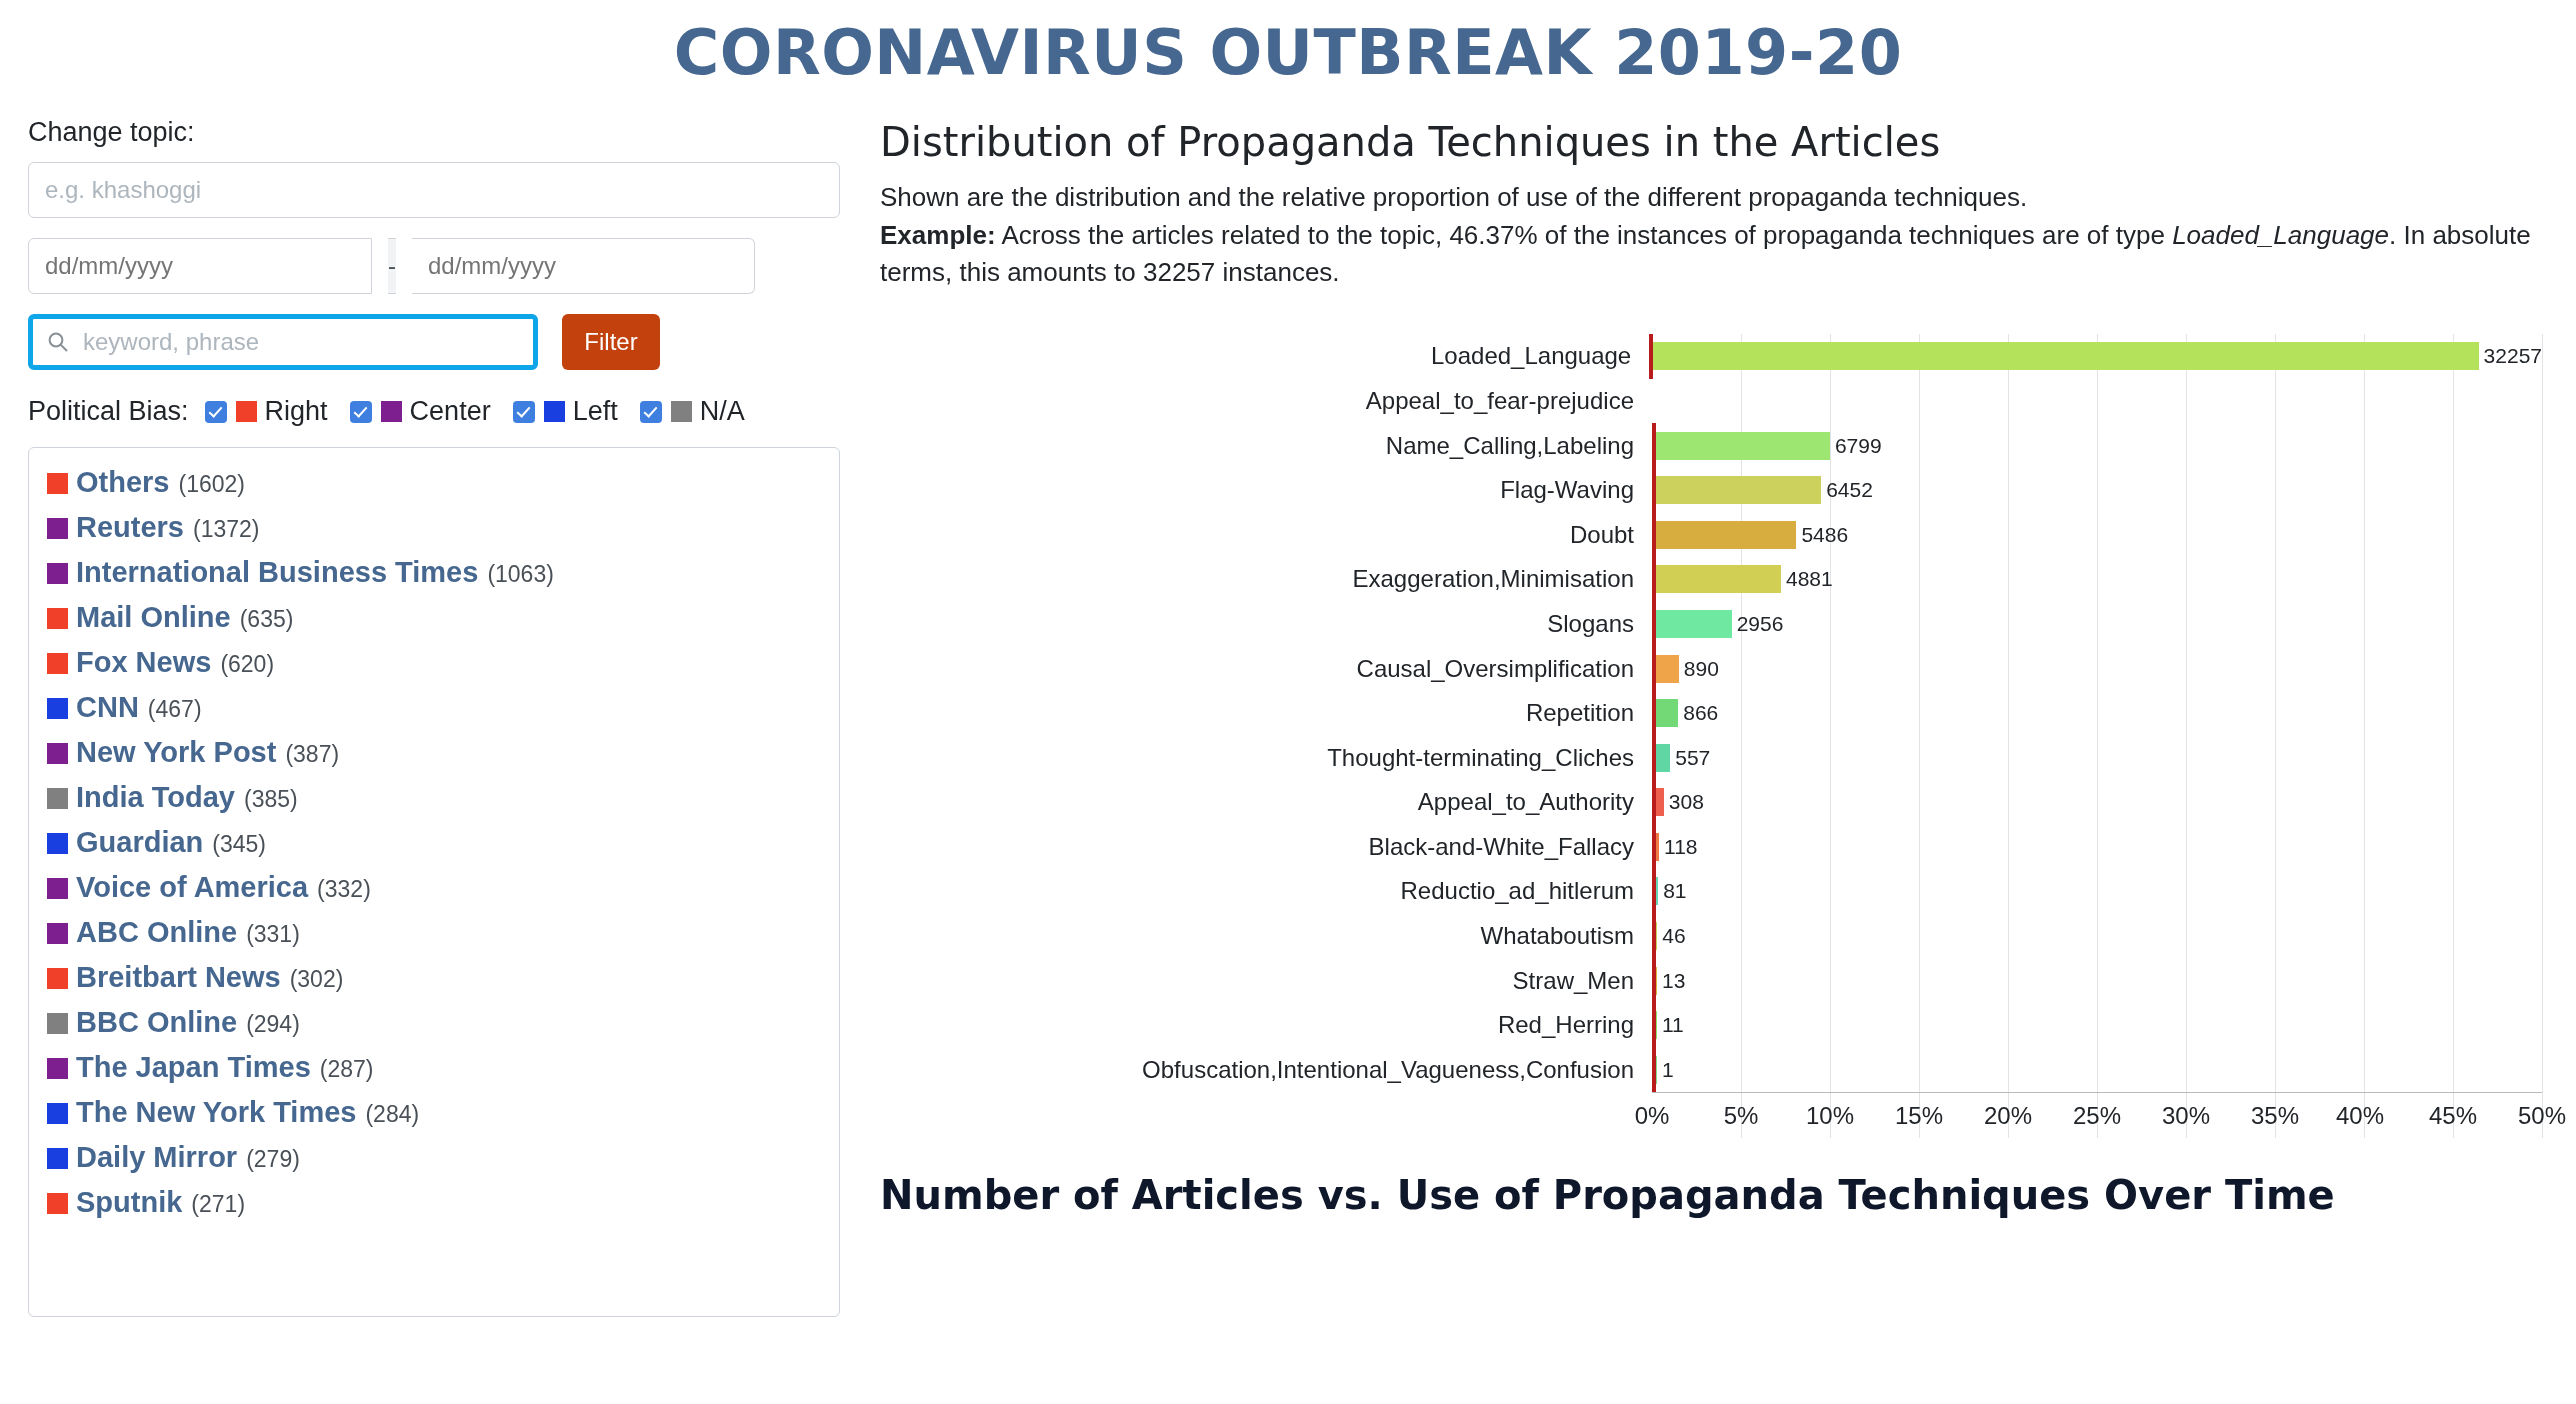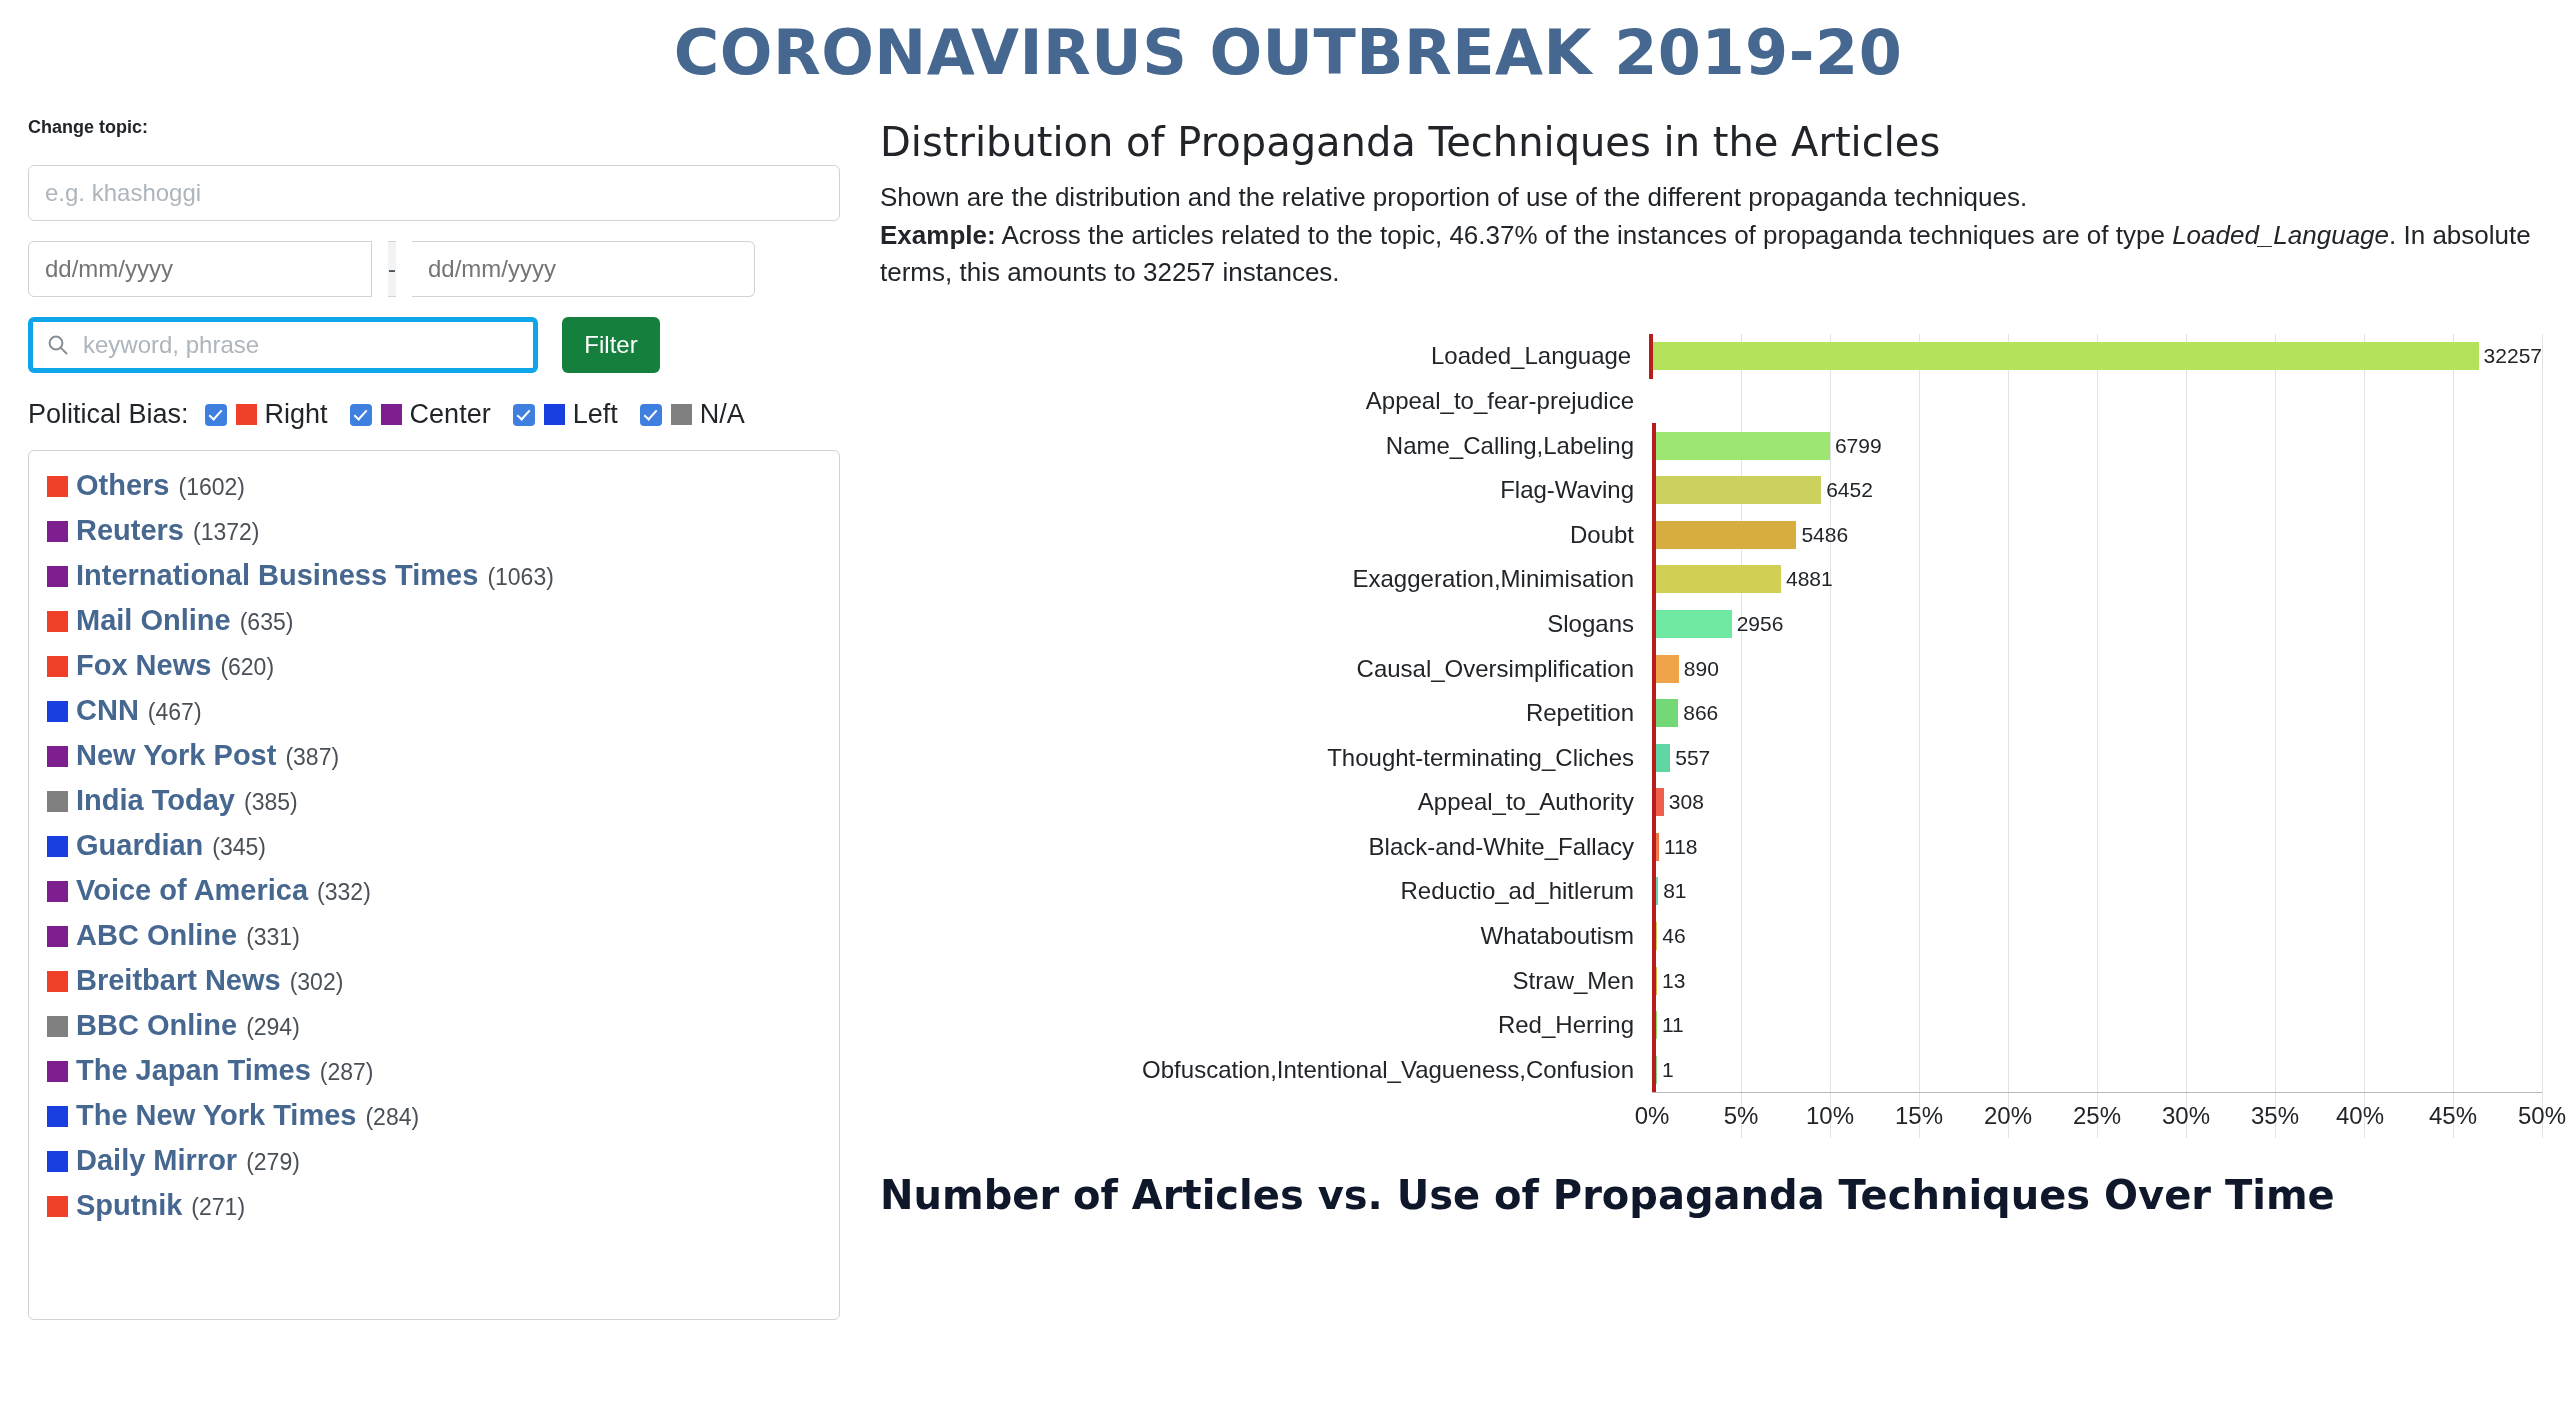--- a/index.html
+++ b/index.html
@@ -31,24 +31,24 @@
     align-items: flex-start;
     padding: 0 0 0 0;
   }
   
   .sidebar {
     width: 820px;
     padding: 28px 0 0 28px;
     box-sizing: border-box;
   }
   .change-topic-label {
-    font-size: 18px;
-    font-weight: bold;
-    color: #212529;
-    margin-bottom: 27px;
+    font-size: 27px;
+    font-weight: normal;
+    color: #212529;
+    margin-bottom: 14px;
   }
   .topic-input {
     display: block;
     width: 812px;
     height: 56px;
     box-sizing: border-box;
     border: 1px solid #ced4da;
     border-radius: 6px;
     padding: 0 16px;
     font-size: 24px;
@@ -120,21 +120,21 @@
     color: #6c757d;
     width: 100%;
     font-family: "Liberation Sans", sans-serif;
     background: transparent;
   }
   .search-input::placeholder { color: #adb5bd; }
   .filter-btn {
     margin-left: 24px;
     width: 98px;
     height: 56px;
-    background: #15803d;
+    background: #c2410c;
     border: none;
     border-radius: 6px;
     color: #ffffff;
     font-size: 24px;
     font-family: "Liberation Sans", sans-serif;
     cursor: pointer;
   }
   .bias-row {
     display: flex;
     align-items: flex-end;

